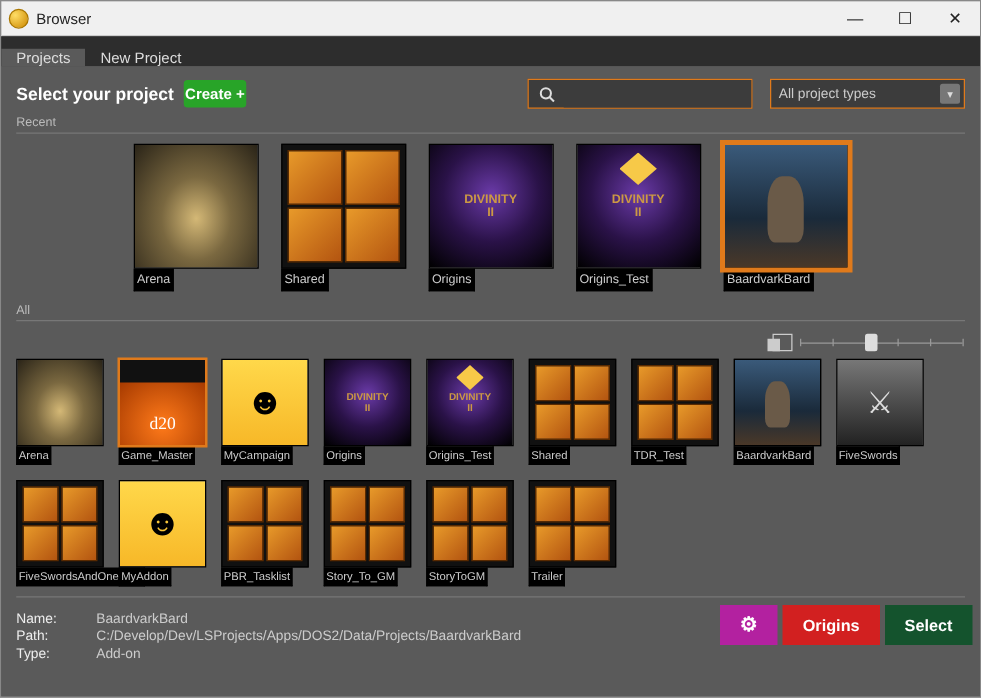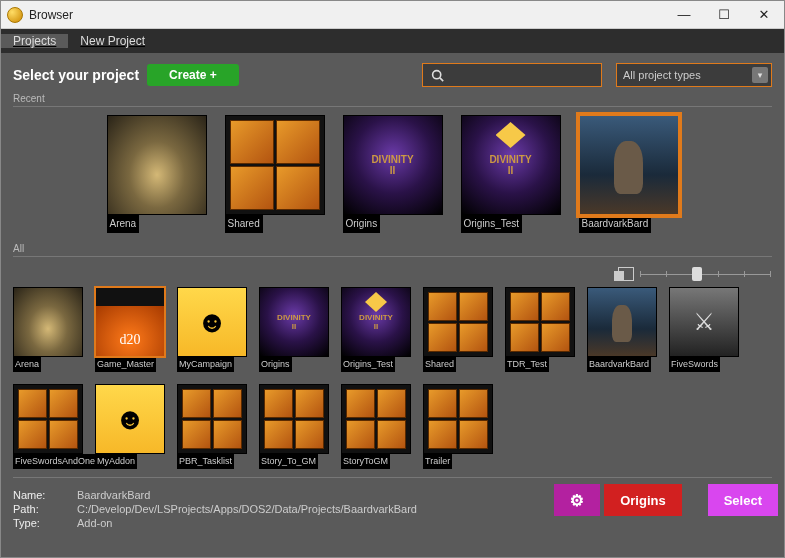--- a/index.html
+++ b/index.html
@@ -4,29 +4,29 @@
 <style>
   * { box-sizing: border-box; margin: 0; padding: 0; font-family: "Segoe UI", Arial, sans-serif; }
   body { background: #fff; width: 785px; height: 558px; overflow: hidden; }
   .window { width: 785px; height: 558px; display: flex; flex-direction: column; background: #5a5a5a; border: 1px solid #888; }
   .titlebar { height: 28px; background: #f0f0f0; display: flex; align-items: center; border-bottom: 1px solid #ccc; }
   .titlebar .icon { width: 16px; height: 16px; margin: 0 6px; border-radius: 50%; background: radial-gradient(circle at 30% 30%, #ffdd66, #cc8800); border: 1px solid #aa7700; }
   .titlebar .title { font-size: 12px; color: #222; flex: 1; }
   .tb-btns { display: flex; }
   .tb-btn { width: 40px; height: 28px; display: flex; align-items: center; justify-content: center; font-size: 13px; color: #222; }
 
-  .menubar { height: 24px; background: #2d2d2d; display: flex; align-items: center; text-decoration: underline; }
+  .menubar { height: 24px; background: #2d2d2d; display: flex; align-items: flex-end; }
   .menu-item { color: #ddd; font-size: 12px; padding: 0 12px; display: flex; align-items: center; }
   .menu-item.active { background: #5a5a5a; }
 
   .body { flex: 1; background: #5a5a5a; display: flex; flex-direction: column; overflow: hidden; }
 
   .header-row { display: flex; align-items: center; padding: 10px 12px 4px; gap: 8px; }
   .header-title { color: #fff; font-size: 14px; font-weight: 600; }
-  .create-btn { background: #28a428; color: #fff; font-size: 12px; font-weight: 600; padding: 4px 22px; border-radius: 3px; border: none; cursor: pointer; }
+  .create-btn { background: #28a428; color: #fff; font-size: 12px; font-weight: 600; padding: 4px 1px; border-radius: 3px; border: none; cursor: pointer; }
   .spacer { flex: 1; }
   .search-wrap { display: flex; align-items: stretch; border: 1px solid #e07a1b; background: #3c3c3c; height: 24px; }
   .search-icon-box { width: 28px; display: flex; align-items: center; justify-content: center; color: #e0e0e0; }
   .search-input { background: #3c3c3c; border: none; outline: none; color: #ddd; font-size: 11px; width: 150px; padding: 0 4px; }
   .type-select { background: #3c3c3c; border: 1px solid #e07a1b; color: #ccc; font-size: 11px; height: 24px; width: 156px; padding: 0 6px; display: flex; align-items: center; position: relative; margin-left: 6px; }
   .type-select .caret { position: absolute; right: 3px; top: 3px; width: 16px; height: 16px; background: #777; display: flex; align-items: center; justify-content: center; font-size: 9px; color: #ddd; border-radius: 2px;}
 
   .section-label { color: #bbb; font-size: 10px; padding: 2px 12px; }
   .hr { height: 1px; background: #777; margin: 0 12px 6px; }
 
@@ -50,21 +50,21 @@
 
   .info-sec { padding: 4px 12px 0; }
   .info-row { display: flex; font-size: 11px; color: #ddd; padding: 1px 0; }
   .info-key { width: 64px; font-weight: 400; color: #eee;}
   .info-val { color: #ccc; }
 
   .footer { display: flex; justify-content: flex-end; padding: 0 6px 6px; gap: 4px; margin-top: -46px; }
   .f-btn { height: 32px; min-width: 70px; border: none; color: #fff; font-size: 13px; font-weight: 600; padding: 0 16px; cursor: pointer; }
   .f-btn.gear { min-width: 40px; background: #b321a0; display:flex; align-items:center; justify-content:center; font-size:16px; }
   .f-btn.cancel { background: #d22020; }
-  .f-btn.select { background: #d946ef; margin-left: 22px; }
+  .f-btn.select { background: #14532d; }
 
   
   .art-grid { display:grid; grid-template-columns:1fr 1fr; grid-template-rows:1fr 1fr; width:100%; height:100%; gap:2px; padding:4px;}
   .art-grid div { background: linear-gradient(135deg,#e89a2a,#b35410); border:1px solid #5a2a00;}
   .art-hand { width:100%; height:100%; background: radial-gradient(ellipse at 50% 60%, #d4b876 0%, #7a6840 40%, #2a2418 100%);}
   .art-div { width:100%; height:100%; background: radial-gradient(circle at 50% 40%, #6a3aa8 0%, #2a1248 50%, #000 100%); display:flex; align-items:center; justify-content:center; color:#c94; font-size:8px; font-weight:bold; text-align:center;}
   .tile.big .art-div { font-size:10px; }
   .art-face { width:100%; height:100%; background: linear-gradient(180deg,#ffd84a,#f7b828); display:flex; align-items:center; justify-content:center; font-size:40px;}
   .tile:not(.big) .art-face { font-size:30px; }
   .art-dice { width:100%; height:100%; background: radial-gradient(circle at 50% 50%, #ff7a1a, #a63a00); display:flex; align-items:center; justify-content:center; color:#fff; font-size:14px; font-family:serif;margin-top:36px;}

